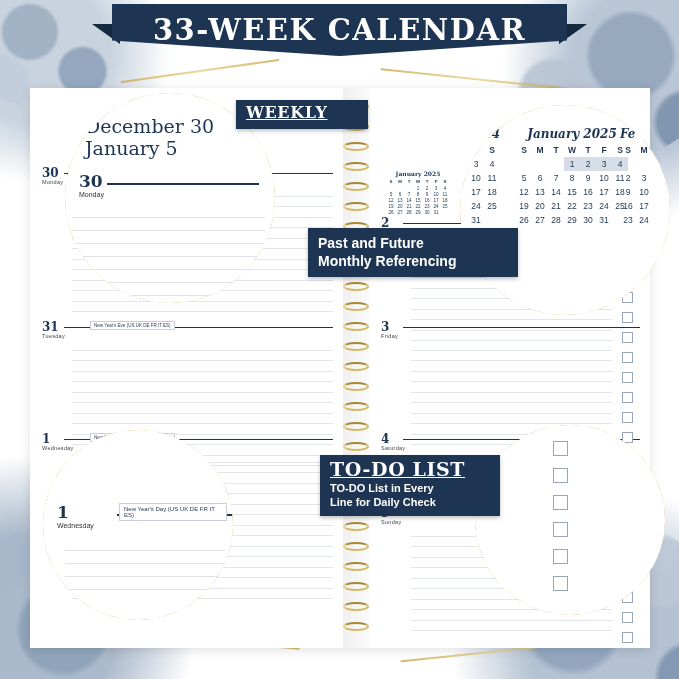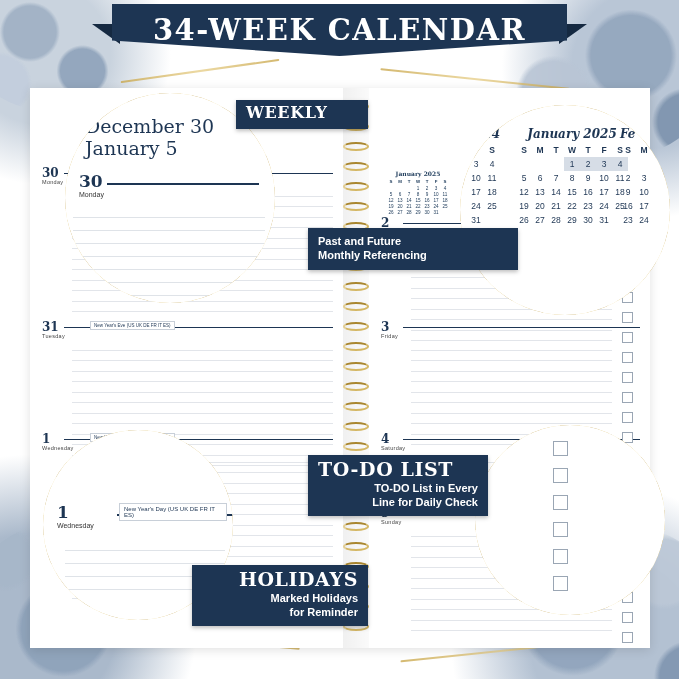--- a/index.html
+++ b/index.html
@@ -120,25 +120,25 @@
   .b1{left:60px;top:88px;width:210px;height:210px;}
   .b2{left:455px;top:100px;width:210px;height:210px;}
   .b3{left:38px;top:425px;width:190px;height:190px;}
   .b4{left:470px;top:420px;width:190px;height:190px;}
 
   
   .callout{
     position:absolute;background:#1d3553;color:#fff;padding:5px 10px 7px 10px;
     box-shadow:0 2px 4px rgba(0,0,0,.25);
   }
-  .callout .ttl{font-family:"DejaVu Serif",serif;font-weight:bold;font-size:16px;letter-spacing:.6px;line-height:1.05;}
+  .callout .ttl{font-family:"DejaVu Serif",serif;font-weight:bold;font-size:16px;letter-spacing:.6px;line-height:1.05;text-decoration:underline;}
   .callout .sub{font-size:9px;font-weight:bold;line-height:1.25;margin-top:2px;}
   .c-weekly{left:236px;top:100px;width:112px;}
   .c-calendar{left:308px;top:228px;width:190px;}
-  .c-todo{left:308px;top:455px;width:160px;}
+  .c-todo{left:320px;top:455px;width:160px;}
   .c-holidays{left:192px;top:565px;width:156px;text-align:right;}
 
   
   .bz{position:absolute;}
   .bz .bignum{font-family:"DejaVu Serif",serif;font-size:17px;color:#1d3553;font-weight:bold;}
   .bz .bdow{font-size:7px;color:#333;}
   .bz .bdate{font-family:"DejaVu Serif",serif;font-size:19px;color:#1d3553;}
   .bline{border-bottom:1px solid #dfe3e8;height:12px;}
   .bholiday{font-size:6px;color:#1d3553;border:1px solid #c8cfd8;padding:2px 4px;display:inline-block;background:#fff;}
   .bbox{width:13px;height:13px;border:1px solid #9aa6b4;background:#fff;margin-bottom:12px;}
@@ -160,21 +160,21 @@
   <div class="floral f3"></div>
   <div class="floral f4"></div>
   <div class="gold-sprig" style="left:120px;top:70px;width:160px;transform:rotate(-8deg);"></div>
   <div class="gold-sprig" style="left:380px;top:78px;width:190px;transform:rotate(6deg);"></div>
   <div class="gold-sprig" style="left:120px;top:640px;width:180px;transform:rotate(5deg);"></div>
   <div class="gold-sprig" style="left:400px;top:650px;width:200px;transform:rotate(-6deg);"></div>
 
   <div class="banner-wing wl"></div>
   <div class="banner-wing wr"></div>
   <div class="banner">
-    <span>34-WEEK CALENDAR</span>
+    <span>33-WEEK CALENDAR</span>
   </div>
 
   <div class="planner">
 
     <div class="half left-half">
 
       <div class="day" style="top:78px;">
         <div class="num">30</div>
         <div class="dow">Monday</div>
         <div class="thickline" style="position:absolute;left:22px;right:0;top:7px;"></div>
@@ -730,24 +730,20 @@
         <div class="bbox"></div>
         <div class="bbox"></div>
       </div>
     </div>
   </div>
 
   <div class="callout c-weekly">
     <div class="ttl">WEEKLY</div>
   </div>
   <div class="callout c-calendar">
-    <div class="sub" style="font-size:11px;">Past and Future<br>Monthly Referencing</div>
+    <div class="sub" style="font-size:14px;">Past and Future<br>Monthly Referencing</div>
   </div>
   <div class="callout c-todo">
     <div class="ttl" style="font-size:19px;">TO-DO  LIST</div>
-    <div class="sub" style="font-size:11px;text-align:right;">TO-DO List in Every<br>Line for Daily Check</div>
-  </div>
-  <div class="callout c-holidays">
-    <div class="ttl" style="font-size:19px;">HOLIDAYS</div>
-    <div class="sub" style="font-size:11px;">Marked Holidays<br>for Reminder</div>
+    <div class="sub" style="font-size:11px;">TO-DO List in Every<br>Line for Daily Check</div>
   </div>
 
 </div>
 
 </body></html>

